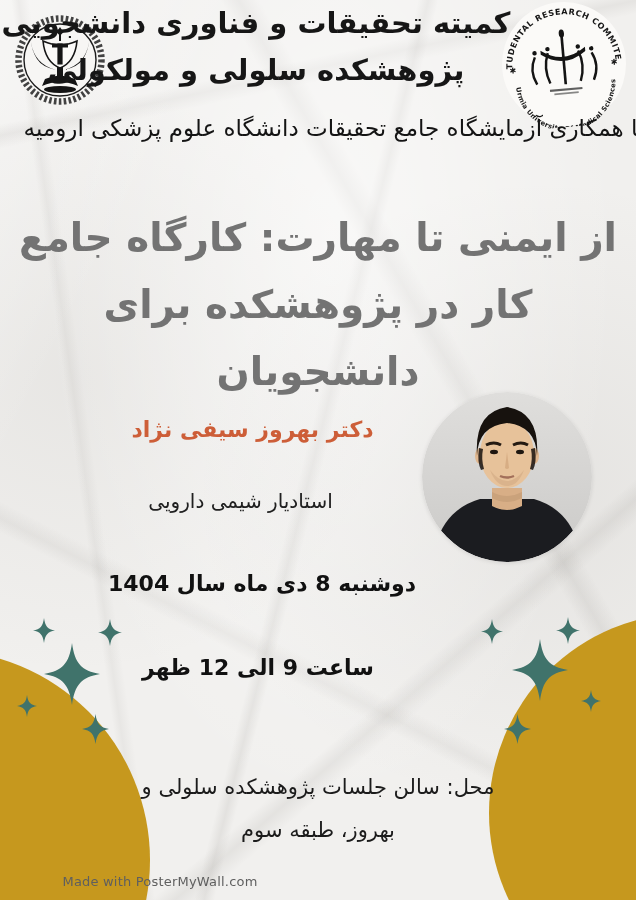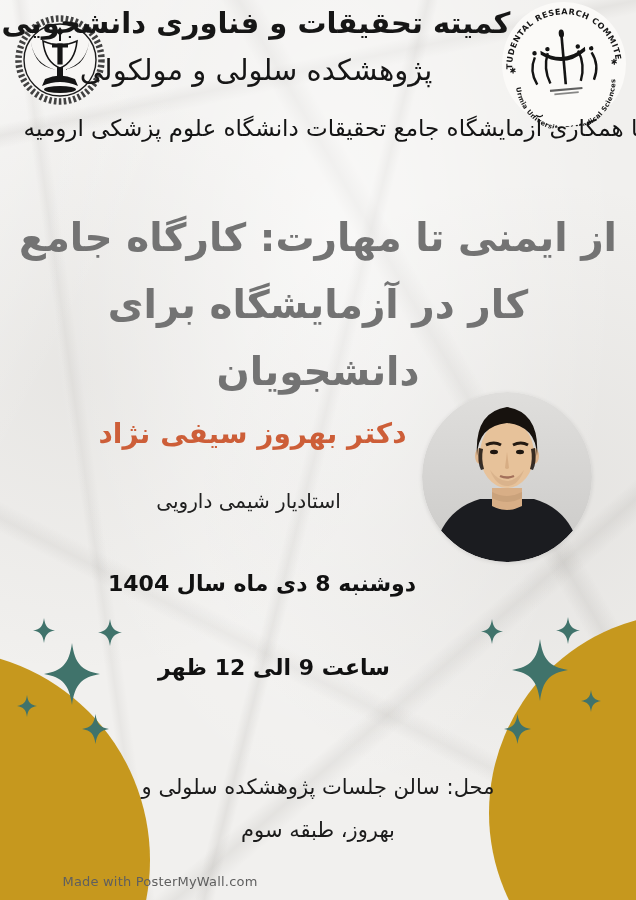--- a/index.html
+++ b/index.html
@@ -46,30 +46,30 @@
   .logo{position:absolute;z-index:4;}
   .logo-left {left:12px;top:12px;width:96px;height:96px;}
   .logo-right{left:501px;top:1px;width:126px;height:126px;transform:rotate(-5deg);}
   .logo-right text{font-family:"DejaVu Sans",sans-serif;font-weight:bold;fill:#161616;}
   .arc-top   {font-size:8px;letter-spacing:.6px;}
   .arc-bottom{font-size:6.6px;letter-spacing:.3px;}
   .arc-star  {font-size:8px;}
 
   .txt{position:absolute;z-index:5;text-align:center;}
   .hdr1{left:0;top:6px;  width:512px;font-size:29px;font-weight:bold;color:#161616;}
-  .hdr2{left:0;top:53px; width:512px;font-size:29px;font-weight:normal;color:#161616;}
+  .hdr2{left:0;top:53px; width:512px;font-size:29px;font-weight:bold;color:#161616;}
   .hdr3{left:16px;top:115px;width:636px;font-size:23px;color:#141414;}
   .title{left:0;top:204px;width:636px;font-size:39px;font-weight:bold;
          color:#737373;line-height:67px;}
-  .speaker-name{left:30px;top:417px;width:445px;font-size:28px;font-weight:bold;color:#cd5e38;}
-  .speaker-role{left:26px;top:489px;width:445px;font-size:20px;color:#202020;}
+  .speaker-name{left:30px;top:417px;width:445px;font-size:22px;font-weight:bold;color:#cd5e38;}
+  .speaker-role{left:18px;top:489px;width:445px;font-size:20px;color:#202020;}
   .photo{position:absolute;z-index:5;left:422px;top:392px;width:170px;height:170px;
          border-radius:50%;overflow:hidden;box-shadow:0 1px 4px rgba(0,0,0,.10);}
   .date-line{left:60px;top:571px;width:404px;font-size:22px;font-weight:bold;color:#111;}
-  .time-line{left:72px;top:655px;width:404px;font-size:22px;font-weight:bold;color:#111;}
+  .time-line{left:56px;top:655px;width:404px;font-size:22px;font-weight:bold;color:#111;}
   .venue{left:88px;top:766px;width:460px;font-size:21px;font-weight:normal;
          color:#1b1b1b;line-height:43px;z-index:5;}
   .watermark{left:10px;top:874px;width:300px;text-align:center;font-size:13px;
              color:#5f5f5f;z-index:6;letter-spacing:.2px;}
 </style>
 </head>
 <body>
 
 <svg width="0" height="0" style="position:absolute">
   <defs>
@@ -156,21 +156,21 @@
     <rect x="46" y="86" width="32" height="2.2" fill="#3a3a3a" opacity=".8"></rect>
     <rect x="50" y="90" width="24" height="1.8" fill="#3a3a3a" opacity=".6"></rect>
   </svg>
 
   <div class="txt hdr1" dir="rtl" lang="fa">کمیته تحقیقات و فناوری دانشجویی</div>
   <div class="txt hdr2" dir="rtl" lang="fa">پژوهشکده سلولی و مولکولی</div>
   <div class="txt hdr3" dir="rtl" lang="fa">با همکاری آزمایشگاه جامع تحقیقات دانشگاه علوم پزشکی ارومیه</div>
 
   <div class="txt title" dir="rtl" lang="fa">
     <div>از ایمنی تا مهارت: کارگاه جامع</div>
-    <div>کار در آزمایشگاه برای دانشجویان</div>
+    <div>کار در پژوهشکده برای دانشجویان</div>
   </div>
 
   <div class="txt speaker-name" dir="rtl" lang="fa">دکتر بهروز سیفی نژاد</div>
   <div class="txt speaker-role" dir="rtl" lang="fa">استادیار شیمی دارویی</div>
 
   <div class="photo">
     <svg viewBox="0 0 170 170" width="170" height="170">
       <defs>
         <linearGradient id="pbg" x1="0" y1="0" x2="0" y2="1">
           <stop offset="0" stop-color="#dfdedc"></stop>

